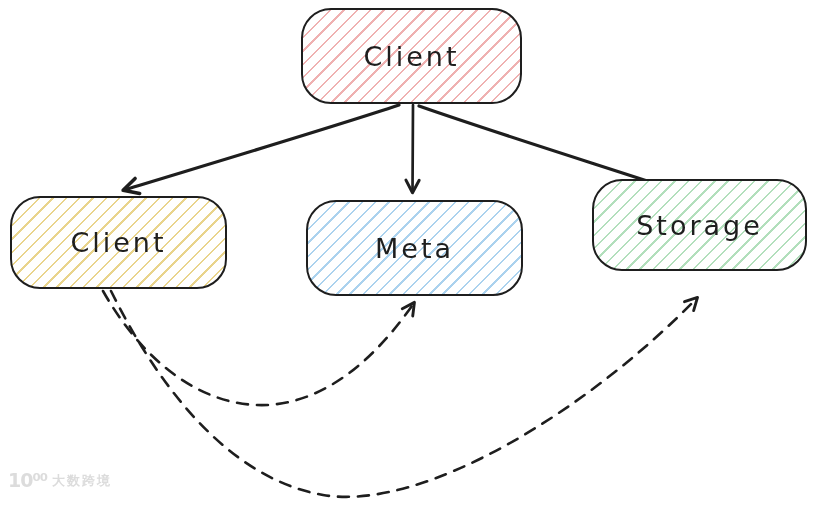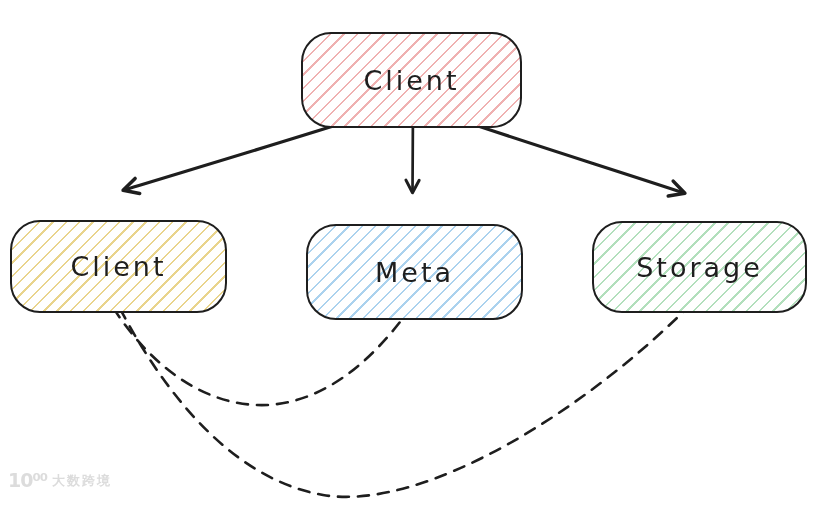--- a/index.html
+++ b/index.html
@@ -29,32 +29,31 @@
     align-items:center;
     justify-content:center;
     background-color:#ffffff;
     background-image:repeating-linear-gradient(
       135deg,
       var(--hatch) 0px,
       var(--hatch) 1.7px,
       transparent 1.7px,
       transparent 9.4px
     );
-    margin-top:24px;
   }
   .node-label{
     font-size:27px;
     letter-spacing:3px;
     color:#1e1e1e;
     font-weight:500;
   }
   .node-client { left:301px; top:8px;   width:221px; height:96px; }
   .node-mgmtd  { left:10px;  top:196px; width:217px; height:93px; }
   .node-meta   { left:306px; top:200px; width:217px; height:96px; }
-  .node-storage{ left:592px; top:197px; width:215px; height:92px; }
+  .node-storage{ left:592px; top:179px; width:215px; height:92px; }
   .watermark{
     position:absolute;
     left:8px;
     top:471px;
     display:flex;
     align-items:center;
     gap:5px;
     color:var(--wmcolor,#dcdcdc);
     user-select:none;
   }

